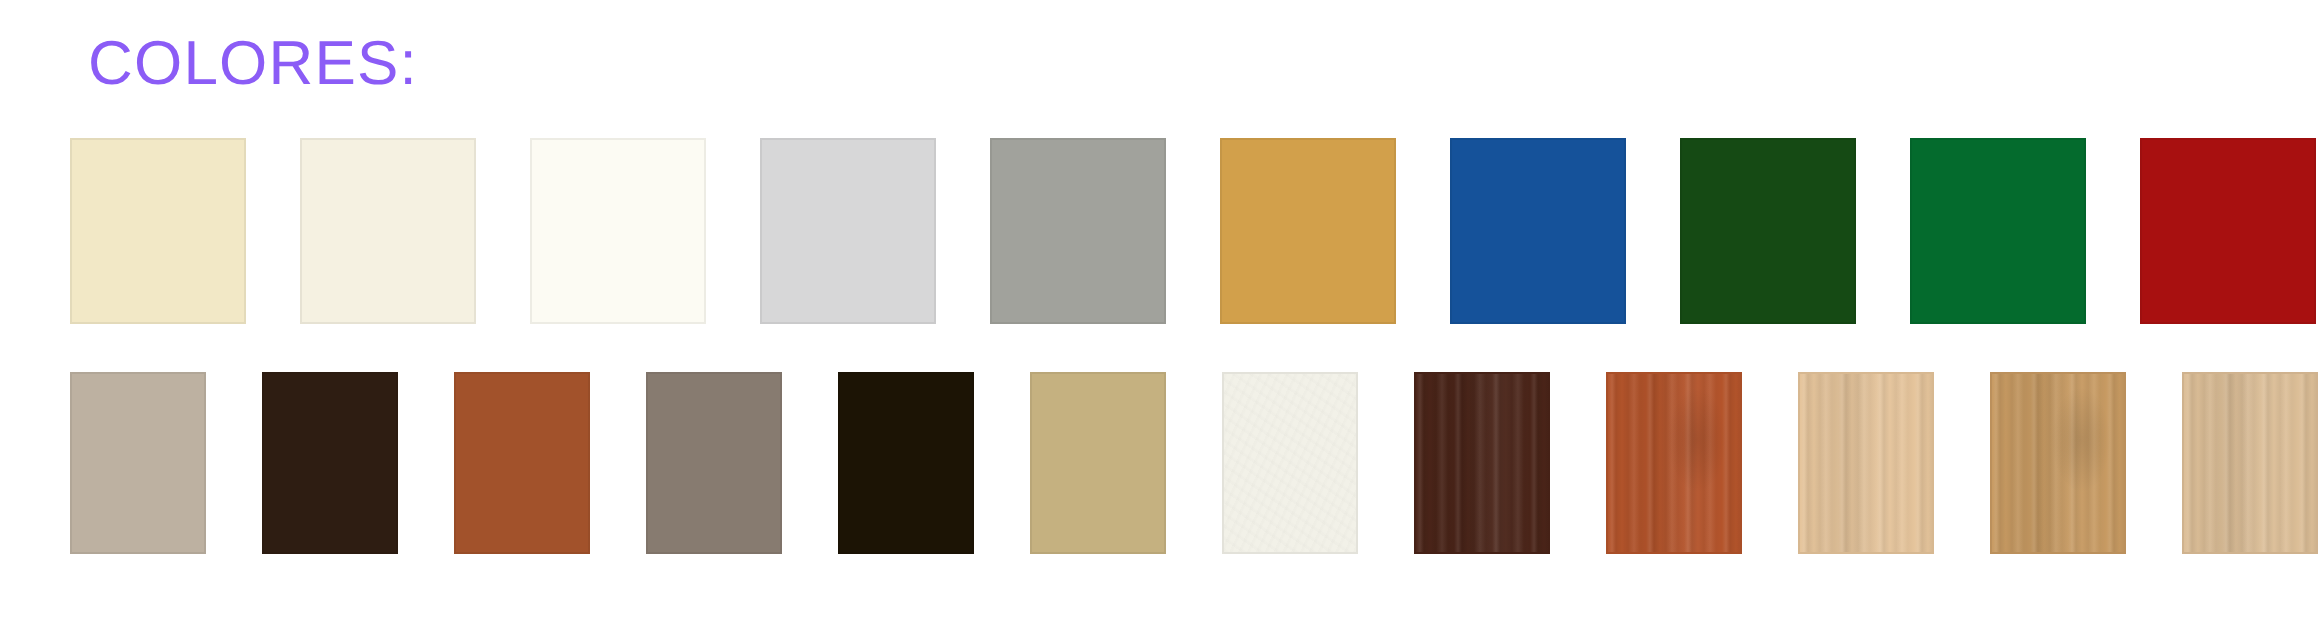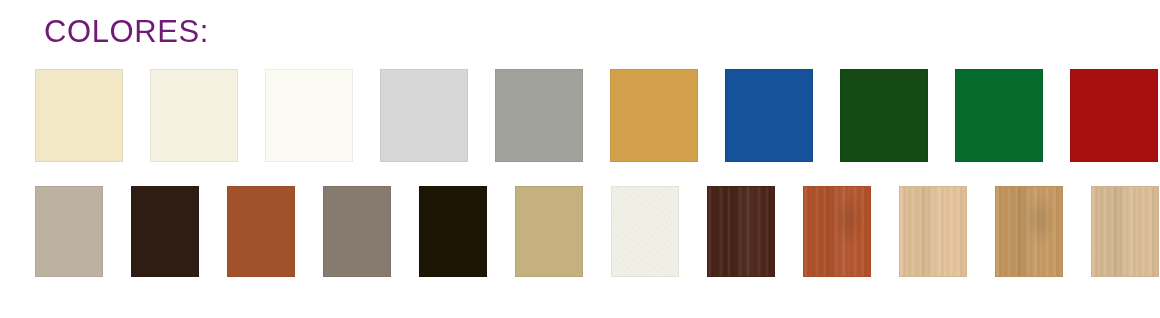--- a/index.html
+++ b/index.html
@@ -146,21 +146,21 @@
         rgba(255,255,255,0.018) 5px
       );
     pointer-events: none;
   }
 </style>
 </head>
 <body style="background: rgb(255, 255, 255);">
 
 <div id="palette-page" style="background: rgb(255, 255, 255);">
 
-  <div id="palette-title" style="color: #701a75;">COLORES:</div>
+  <div id="palette-title" style="color: #8b5cf6;">COLORES:</div>
 
   <div class="swatch-row" id="swatch-row-1">
       <div class="swatch" title="cream" style="background-color: rgb(242, 232, 198);"></div>
       <div class="swatch" title="ivory" style="background-color: rgb(245, 241, 225);"></div>
       <div class="swatch" title="off-white" style="background-color: rgb(252, 251, 243);"></div>
       <div class="swatch" title="light-gray" style="background-color: rgb(215, 215, 216);"></div>
       <div class="swatch" title="medium-gray" style="background-color: rgb(161, 162, 156);"></div>
       <div class="swatch" title="goldenrod" style="background-color: rgb(210, 160, 75);"></div>
       <div class="swatch" title="blue" style="background-color: rgb(21, 82, 154);"></div>
       <div class="swatch" title="dark-green" style="background-color: rgb(21, 74, 20);"></div>

